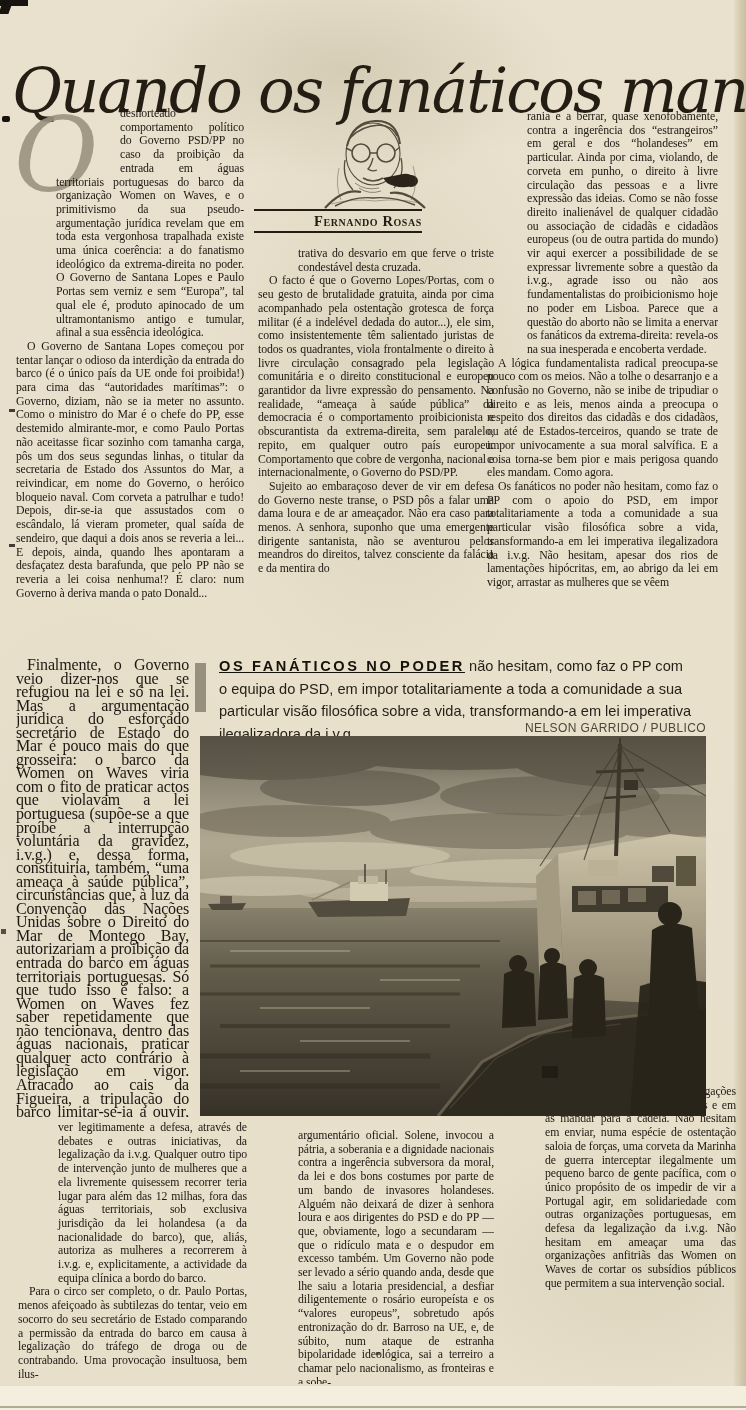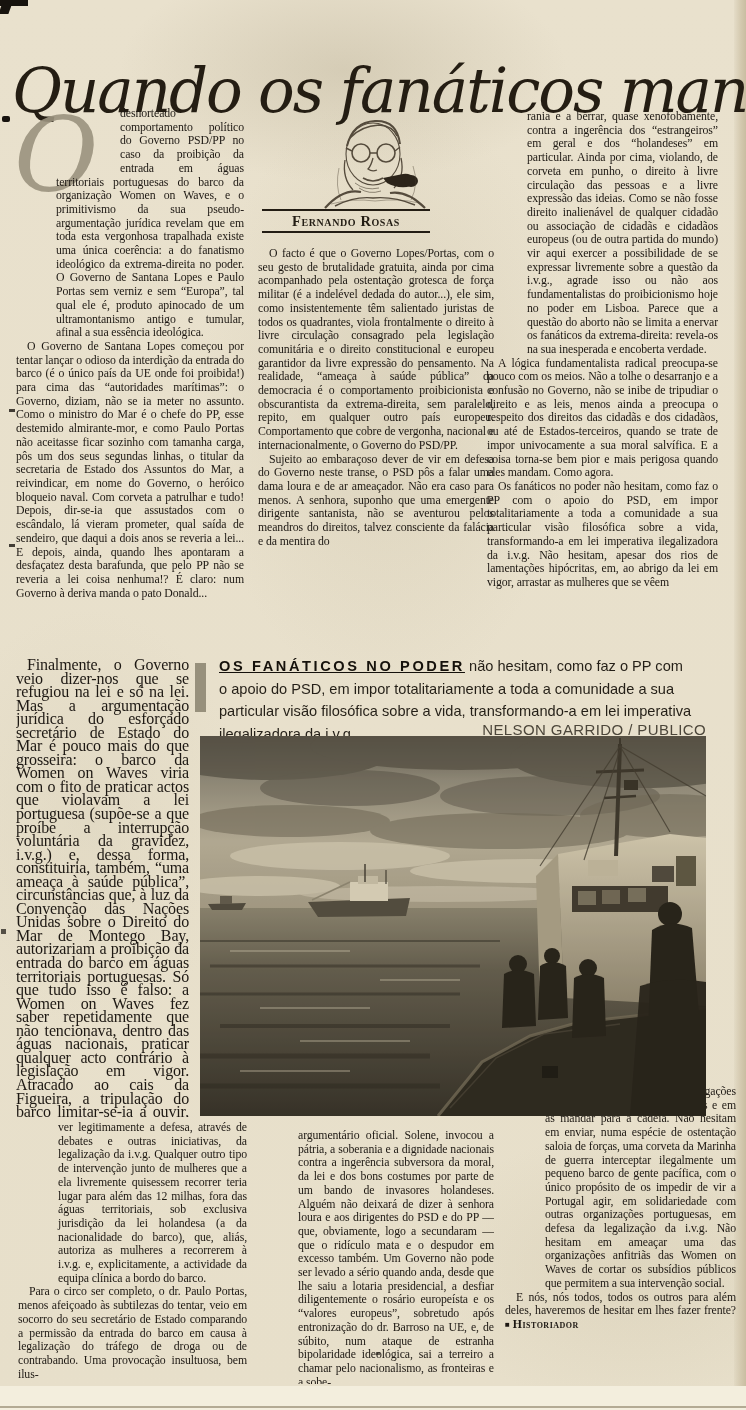--- a/index.html
+++ b/index.html
@@ -44,33 +44,33 @@
   .col3b { left:505px; top:1085px; width:231px; height:256px; }
   .dropcap-spacer { float:left; width:64px; height:57px; }
   .dropcap { position:absolute; left:14px; top:104px; z-index:0;
     font-family:"DejaVu Serif", serif; font-style:italic;
     font-size:103px; line-height:1; color:#9b937f; opacity:.9; }
   .col1a { z-index:1; }
   .sig-square { font-size:8px; vertical-align:1px; letter-spacing:0; }
   .sig-name { font-variant:small-caps; font-weight:bold; letter-spacing:0.5px; }
   
   .portrait { position:absolute; left:295px; top:108px; width:160px; height:102px; }
-  .nameplate { position:absolute; left:262px; top:209px; width:168px; text-align:center; }
+  .nameplate { position:absolute; left:254px; top:209px; width:168px; text-align:right; }
   .nameplate .rule { height:2px; background:#231d14; }
   .nameplate .nm { font-weight:bold; font-size:14.5px; letter-spacing:0.6px;
     color:#231d14; padding:2px 0 1px; font-variant:small-caps; }
   
   .pq-bar { position:absolute; left:195px; top:663px; width:11px; height:49px; background:#97907c; }
   .pq { position:absolute; left:219px; top:655px; width:474px; height:72px;
     font-family:"Liberation Sans", sans-serif; font-size:14.6px; line-height:22.6px;
     color:#241f17; }
   .pq b { letter-spacing:2.6px; color:#15110b;text-decoration:underline; }
   
   .credit { position:absolute; right:40px; top:721px; font-family:"Liberation Sans", sans-serif;
-    font-size:15px; letter-spacing:0.4px; color:#4c463a; text-transform:uppercase; }
+    font-size:12px; letter-spacing:0.4px; color:#4c463a; text-transform:uppercase; }
   .photo { position:absolute; left:200px; top:736px; width:506px; height:380px; overflow:hidden;
     background:#9a9380; }
   .photo svg { display:block; }
 </style>
 </head>
 <body>
 
 <div id="page">
 
   <div class="right-band"></div>
@@ -126,39 +126,39 @@
     </svg>
   </div>
 
   <div class="nameplate">
     <div class="rule"></div>
     <div class="nm">Fernando Rosas</div>
     <div class="rule"></div>
   </div>
 
   <div class="txt col2a">
+    <p class="cont">trativa do desvario em que ferve o triste condestável desta cruzada.</p>
     <p>O facto é que o Governo Lopes/Portas, com o seu gesto de brutalidade gratuita, ainda por cima acompanhado pela ostentação grotesca de força militar (é a indelével dedada do autor...), ele sim, como insistentemente têm salientado juristas de todos os quadrantes, viola frontalmente o direito à livre circulação consagrado pela legislação comunitária e o direito constitucional e europeu garantidor da livre expressão do pensamento. Na realidade, “ameaça à saúde pública” da democracia é o comportamento proibicionista e obscurantista da extrema-direita, sem paralelo, repito, em qualquer outro país europeu. Comportamento que cobre de vergonha, nacional e internacionalmente, o Governo do PSD/PP.</p>
     <p>Sujeito ao embaraçoso dever de vir em defesa do Governo neste transe, o PSD pôs a falar uma dama loura e de ar ameaçador. Não era caso para menos. A senhora, suponho que uma emergente dirigente santanista, não se aventurou pelos meandros do direitos, talvez consciente da falácia e da mentira do</p>
   </div>
   <div class="txt col2b">
     <p class="cont">argumentário oficial. Solene, invocou a pátria, a soberania e a dignidade nacionais contra a ingerência subversora da moral, da lei e dos bons costumes por parte de um bando de invasores holandeses. Alguém não deixará de dizer à senhora loura e aos dirigentes do PSD e do PP — que, obviamente, logo a secundaram — que o ridículo mata e o despudor em excesso também. Um Governo não pode ser levado a sério quando anda, desde que lhe saiu a lotaria presidencial, a desfiar diligentemente o rosário europeísta e os “valores europeus”, sobretudo após entronização do dr. Barroso na UE, e, de súbito, num ataque de estranha bipolaridade ideológica, sai a terreiro a chamar pelo nacionalismo, as fronteiras e a sobe-</p>
   </div>
 
   <div class="txt col3a">
     <p class="cont">rania e a berrar, quase xenofobamente, contra a ingerência dos “estrangeiros” em geral e dos “holandeses” em particular. Ainda por cima, violando, de corveta em punho, o direito à livre circulação das pessoas e a livre expressão das ideias. Como se não fosse direito inalienável de qualquer cidadão ou associação de cidadãs e cidadãos europeus (ou de outra partida do mundo) vir aqui exercer a possibilidade de se expressar livremente sobre a questão da i.v.g., agrade isso ou não aos fundamentalistas do proibicionismo hoje no poder em Lisboa. Parece que a questão do aborto não se limita a enervar os fanáticos da extrema-direita: revela-os na sua inesperada e encoberta verdade.</p>
     <p>A lógica fundamentalista radical preocupa-se pouco com os meios. Não a tolhe o desarranjo e a confusão no Governo, não se inibe de tripudiar o direito e as leis, menos ainda a preocupa o respeito dos direitos das cidadãs e dos cidadãos, ou até de Estados-terceiros, quando se trate de impor univocamente a sua moral salvífica. E a coisa torna-se bem pior e mais perigosa quando eles mandam. Como agora.</p>
     <p>Os fanáticos no poder não hesitam, como faz o PP com o apoio do PSD, em impor totalitariamente a toda a comunidade a sua particular visão filosófica sobre a vida, transformando-a em lei imperativa ilegalizadora da i.v.g. Não hesitam, apesar dos rios de lamentações hipócritas, em, ao abrigo da lei em vigor, arrastar as mulheres que se vêem</p>
   </div>
   <div class="txt col3b">
     <p class="cont">forçadas a abortar, por investigações policiais e julgamentos vexatórios e em as mandar para a cadeia. Não hesitam em enviar, numa espécie de ostentação saloia de forças, uma corveta da Marinha de guerra interceptar ilegalmente um pequeno barco de gente pacífica, com o único propósito de os impedir de vir a Portugal agir, em solidariedade com outras organizações portuguesas, em defesa da legalização da i.v.g. Não hesitam em ameaçar uma das organizações anfitriãs das Women on Waves de cortar os subsídios públicos que permitem a sua intervenção social.</p>
-    <p><span>E nós, nós todos, todos os outros para além deles, haveremos de hesitar em lhes fazer frente? </span><span class="sig-square">■</span> <span class="sig-name">Historiador</span></p>
   </div>
 
   <div class="pq-bar"></div>
-  <div class="pq"><b>OS FANÁTICOS NO PODER</b><span> não hesitam, como faz o PP com o apoio do PSD, em impor totalitariamente a toda a comunidade a sua particular visão filosófica sobre a vida, transformando-a em lei imperativa ilegalizadora da i.v.g.</span></div>
+  <div class="pq"><b>OS FANÁTICOS NO PODER</b><span> não hesitam, como faz o PP com o equipa do PSD, em impor totalitariamente a toda a comunidade a sua particular visão filosófica sobre a vida, transformando-a em lei imperativa ilegalizadora da i.v.g.</span></div>
 
   <div class="credit">Nelson Garrido / Publico</div>
 
   <div class="photo">
     <svg width="506" height="380" viewBox="0 0 506 380" xmlns="http://www.w3.org/2000/svg">
       <defs>
         <linearGradient id="sky" x1="0" y1="0" x2="0" y2="1">
           <stop offset="0" stop-color="#56524a"></stop>
           <stop offset="0.25" stop-color="#8d887a"></stop>
           <stop offset="0.6" stop-color="#b6ae9a"></stop>

